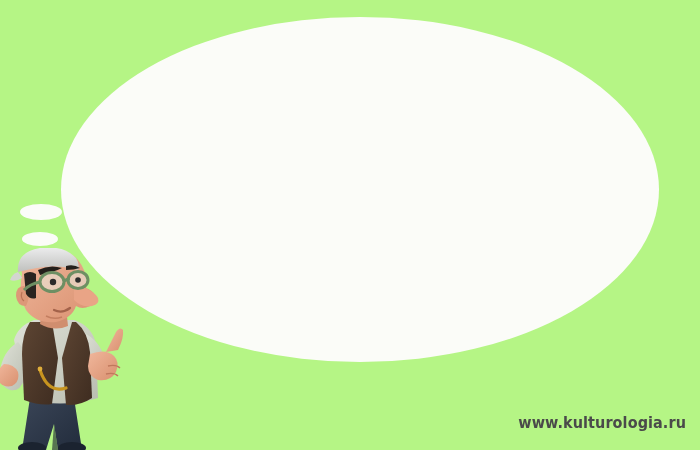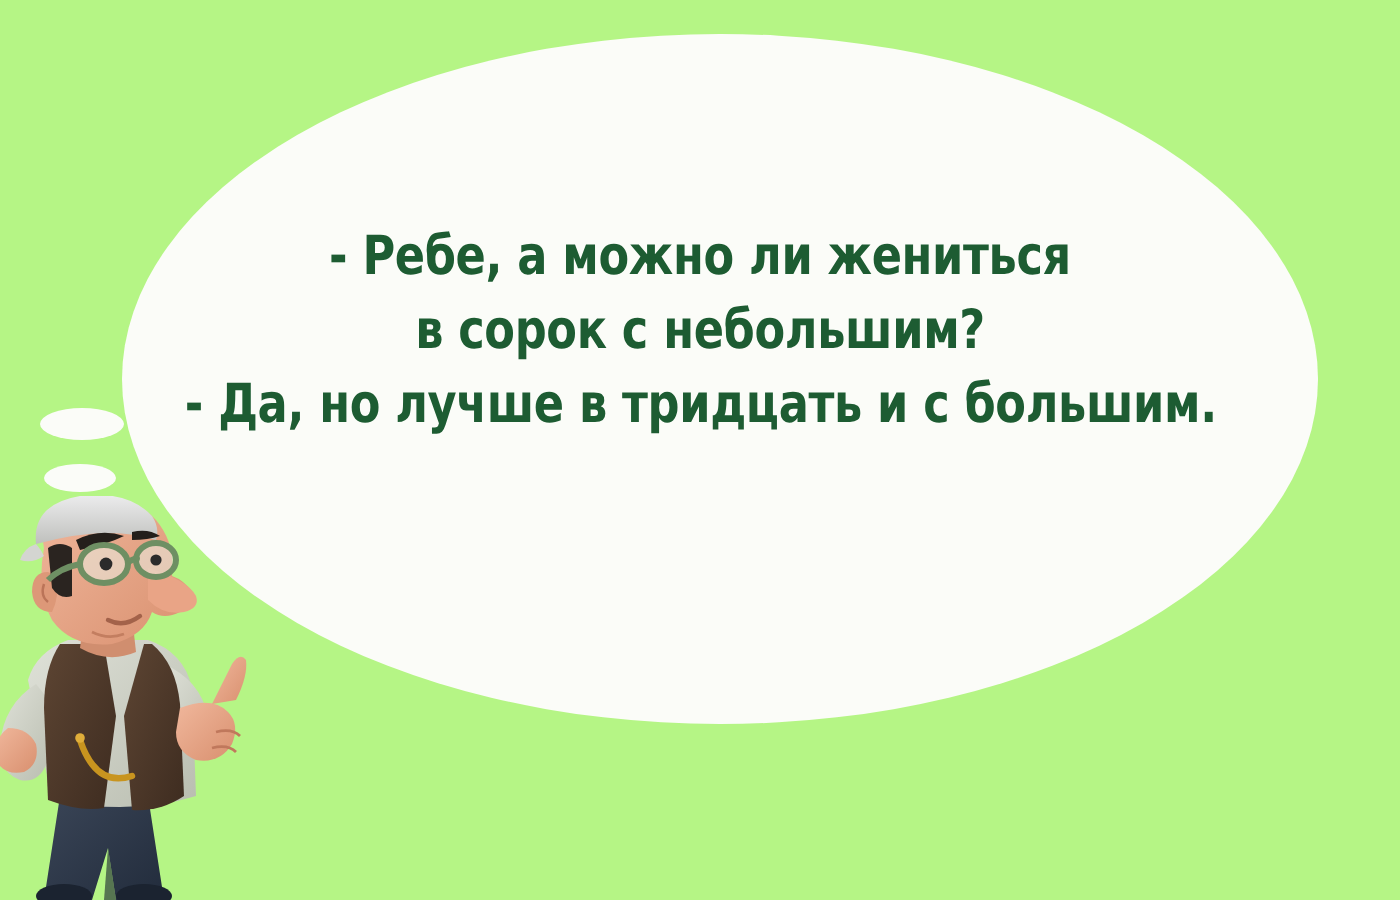--- a/index.html
+++ b/index.html
@@ -83,25 +83,20 @@
     letter-spacing: 0.1px;
   }
 </style>
 </head>
 <body>
 
 <div id="card">
 
   <div id="balloon"></div>
 
-  <div id="joke-text">
-    <span class="line">- Ребе, а можно ли жениться</span>
-    <span class="line">в сорок с небольшим?</span>
-    <span class="line">- Да, но лучше в тридцать и с большим.</span>
-  </div>
 
   <div class="thought-bubble" id="thought-bubble-1"></div>
   <div class="thought-bubble" id="thought-bubble-2"></div>
   <div class="thought-bubble" id="thought-bubble-3"></div>
 
   <div id="character">
     <svg viewBox="0 0 132 202" width="132" height="202" xmlns="http://www.w3.org/2000/svg">
       <defs>
         <linearGradient id="skinGrad" x1="0" y1="0" x2="1" y2="1">
           <stop offset="0%" stop-color="#f0b79c"></stop>
@@ -190,14 +185,15 @@
         <circle cx="57" cy="34" r="3.2" fill="#2b2b2b"></circle>
         <circle cx="82" cy="32" r="2.8" fill="#2b2b2b"></circle>
 
         <path d="M58 62 Q66 66 74 60" stroke="#a3624a" stroke-width="2.2" fill="none" stroke-linecap="round"></path>
 
         <path d="M50 68 Q58 72 66 69" stroke="#c37e60" stroke-width="1.4" fill="none"></path>
       </g>
     </svg>
   </div>
 
+  <div id="watermark">www.kulturologia.ru</div>
 
 </div>
 
 </body></html>

